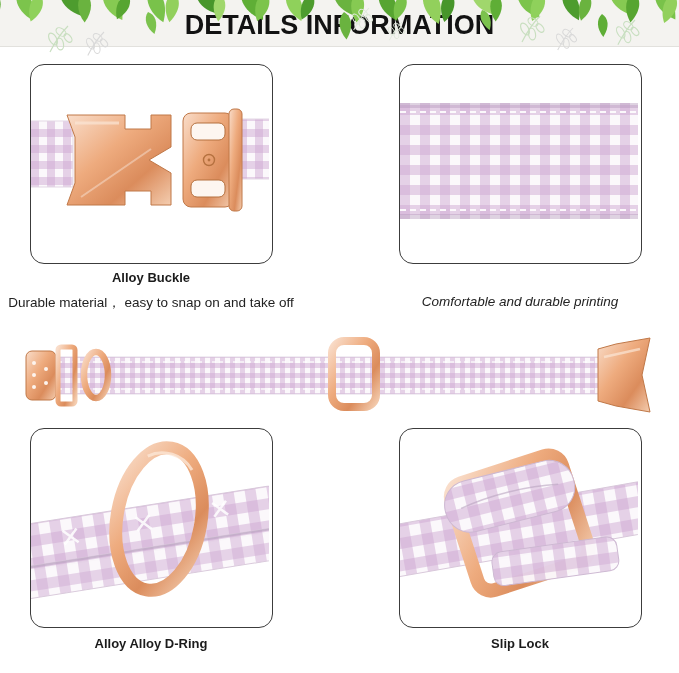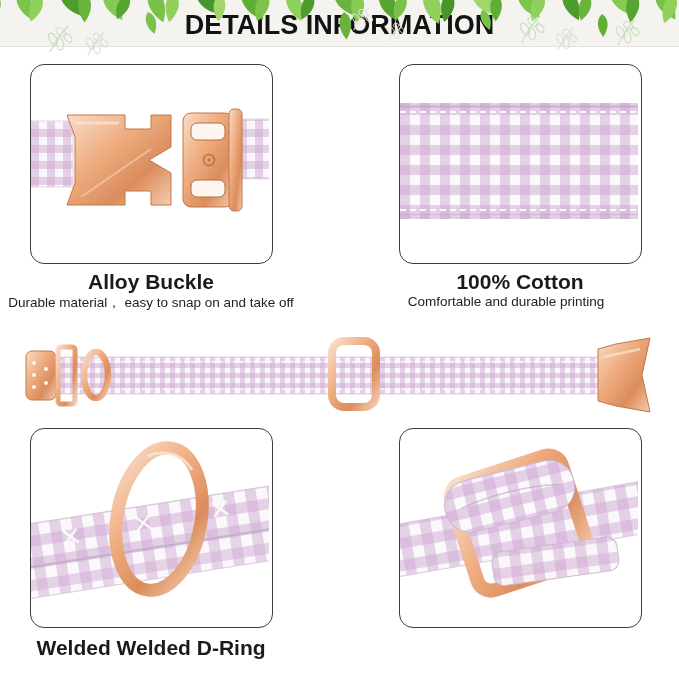--- a/index.html
+++ b/index.html
@@ -10,28 +10,28 @@
   .garland{position:absolute;top:0;left:0;z-index:3;pointer-events:none;}
   .page-title{position:absolute;top:10px;left:0;right:0;text-align:center;z-index:2;
               font-size:27px;font-weight:800;letter-spacing:0px;color:#121212;}
   .photo-box{position:absolute;width:241px;height:198px;background:#fff;
              border:1.5px solid #3c3c3c;border-radius:14px;overflow:hidden;z-index:1;}
   .box-tl{left:30px;top:64px;}
   .box-tr{left:399px;top:64px;}
   .box-bl{left:30px;top:428px;}
   .box-br{left:399px;top:428px;}
   .cap-title{position:absolute;width:302px;text-align:center;font-weight:bold;
-             font-size:21px;color:#1b1b1b;z-index:2;}
+             font-size:13px;color:#1b1b1b;z-index:2;}
   .cap-sub{position:absolute;text-align:center;font-size:13.5px;color:#222;
            white-space:nowrap;z-index:2;}
   .t-left{left:0px;}  .t-right{left:369px;}
   .row-top-title{top:270px;}  .row-top-sub{top:294px;}
   .row-bot-title{top:636px;}  .row-bot-sub{top:658px;}
   .sub-tl{left:-23px;width:348px;}
-  .sub-tr{left:356px;width:300px;}
+  .sub-tr{left:370px;width:300px;font-style:italic;}
   .sub-bl{left:0px;width:302px;}
   .sub-br{left:369px;width:302px;}
   .collar{position:absolute;left:0;top:333px;z-index:1;}
   svg{display:block;}
 </style>
 </head>
 <body>
 
 <div class="stage">
 
@@ -140,21 +140,20 @@
       <rect x="0" y="38" width="238" height="116" fill="url(#gB)"></rect>
       <rect x="0" y="38" width="238" height="5" fill="#a98bb3" opacity="0.35"></rect>
       <rect x="0" y="149" width="238" height="5" fill="#a98bb3" opacity="0.35"></rect>
       <line x1="0" y1="47" x2="238" y2="47" stroke="#ffffff" stroke-width="2" stroke-dasharray="6 4" opacity="0.9"></line>
       <line x1="0" y1="145" x2="238" y2="145" stroke="#ffffff" stroke-width="2" stroke-dasharray="6 4" opacity="0.9"></line>
     </svg>
   </div>
 
   <div class="cap-title t-left row-top-title">Alloy Buckle</div>
   <div class="cap-sub sub-tl row-top-sub">Durable material， easy to snap on and take off</div>
-  <div class="cap-title t-right row-top-title">100% Cotton</div>
   <div class="cap-sub sub-tr row-top-sub">Comfortable and durable printing</div>
 
   <svg class="collar" width="679" height="84" viewBox="0 0 679 84">
     <defs>
       <linearGradient id="rgC" x1="0" y1="0" x2="1" y2="1">
         <stop offset="0" stop-color="#f9ddca"></stop>
           <stop offset="0.4" stop-color="#eeab7e"></stop>
         <stop offset="0.7" stop-color="#db8c5c"></stop>
           <stop offset="1" stop-color="#f4cdb0"></stop>
       </linearGradient>
@@ -234,15 +233,16 @@
       <g transform="rotate(-14 115 68)">
         <rect x="44" y="40" width="132" height="52" rx="25" fill="url(#gE)" stroke="#cdb8d2"></rect>
         <path d="M60,66 C90,60 130,60 160,66" stroke="#b9a3c0" stroke-width="1.5" fill="none" opacity="0.6"></path>
       </g>
       <g transform="rotate(-8 150 130)">
         <rect x="92" y="116" width="126" height="34" rx="10" fill="url(#gE)" stroke="#cdb8d2" opacity="0.97"></rect>
       </g>
     </svg>
   </div>
 
-  <div class="cap-title t-left row-bot-title">Welded Welded D-Ring</div>
+  <div class="cap-title t-left row-bot-title">Alloy Alloy D-Ring</div>
+  <div class="cap-title t-right row-bot-title">Slip Lock</div>
 
 </div>
 
 </body></html>

